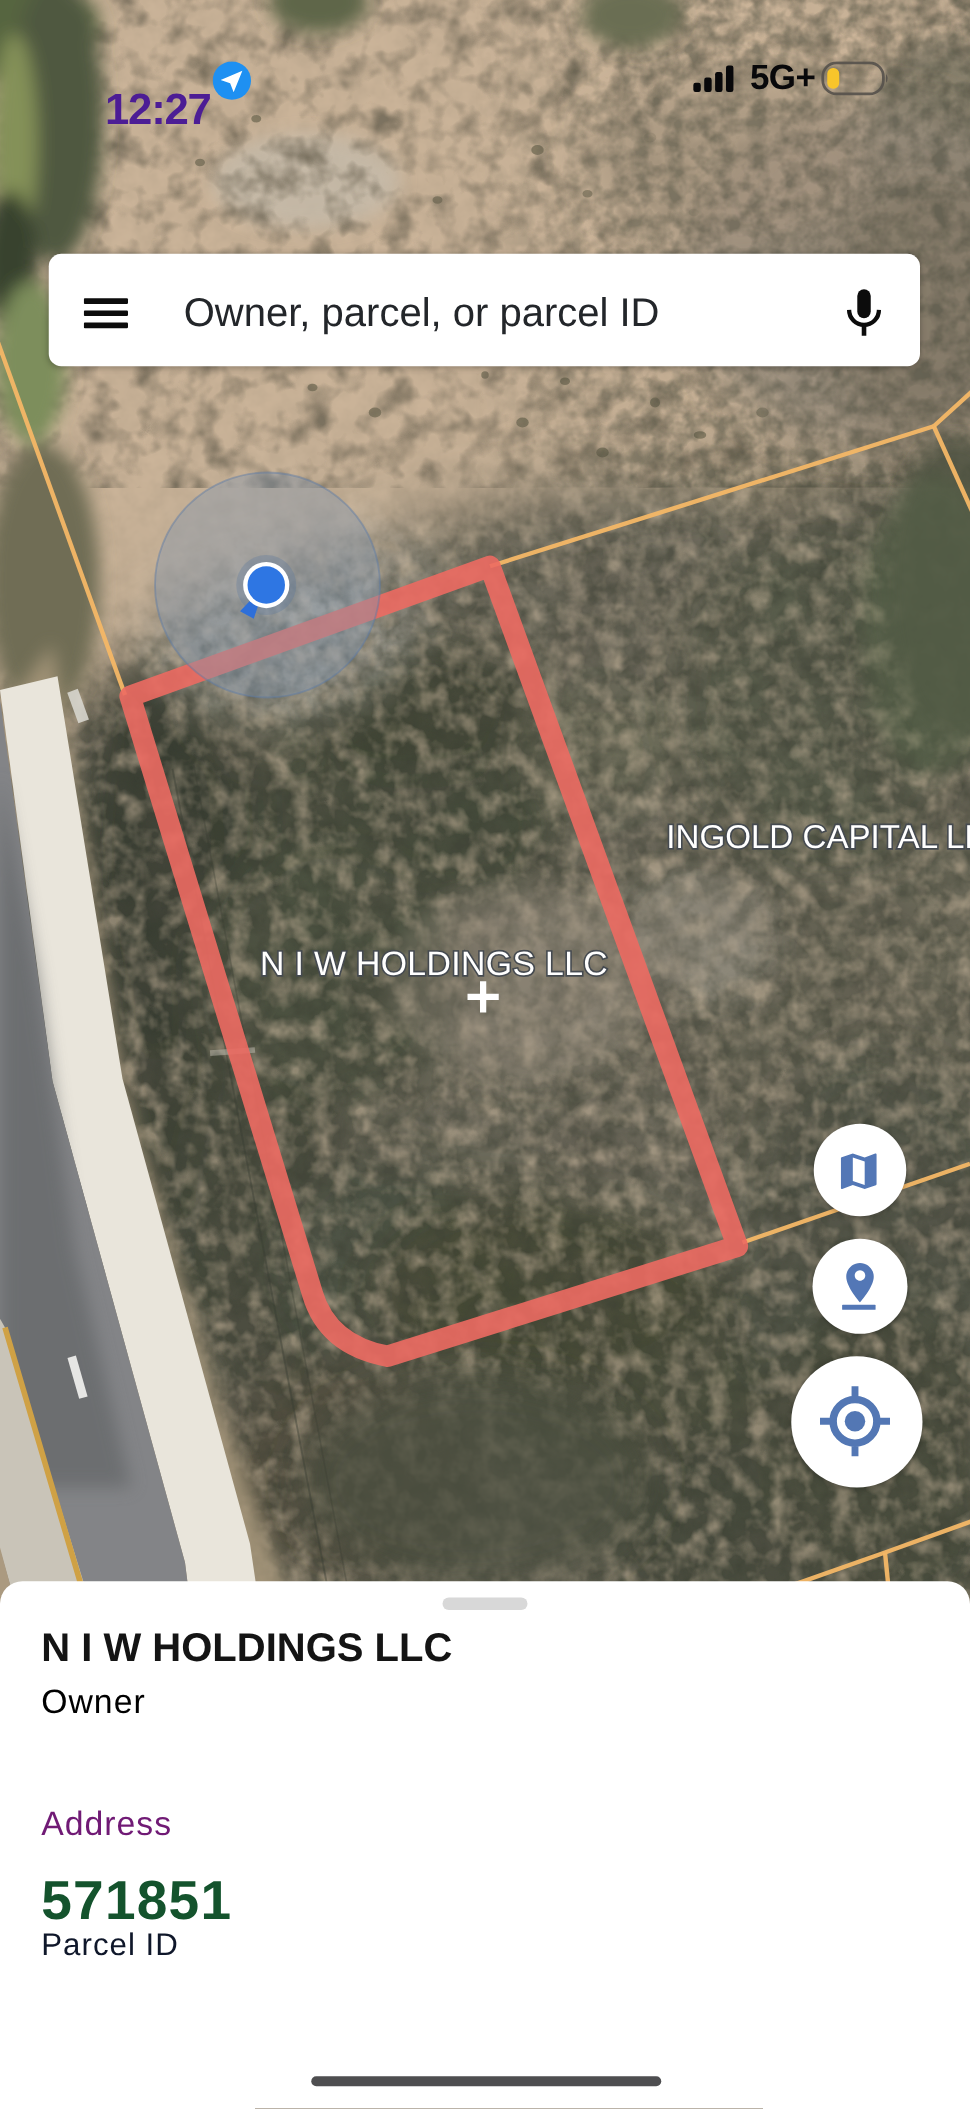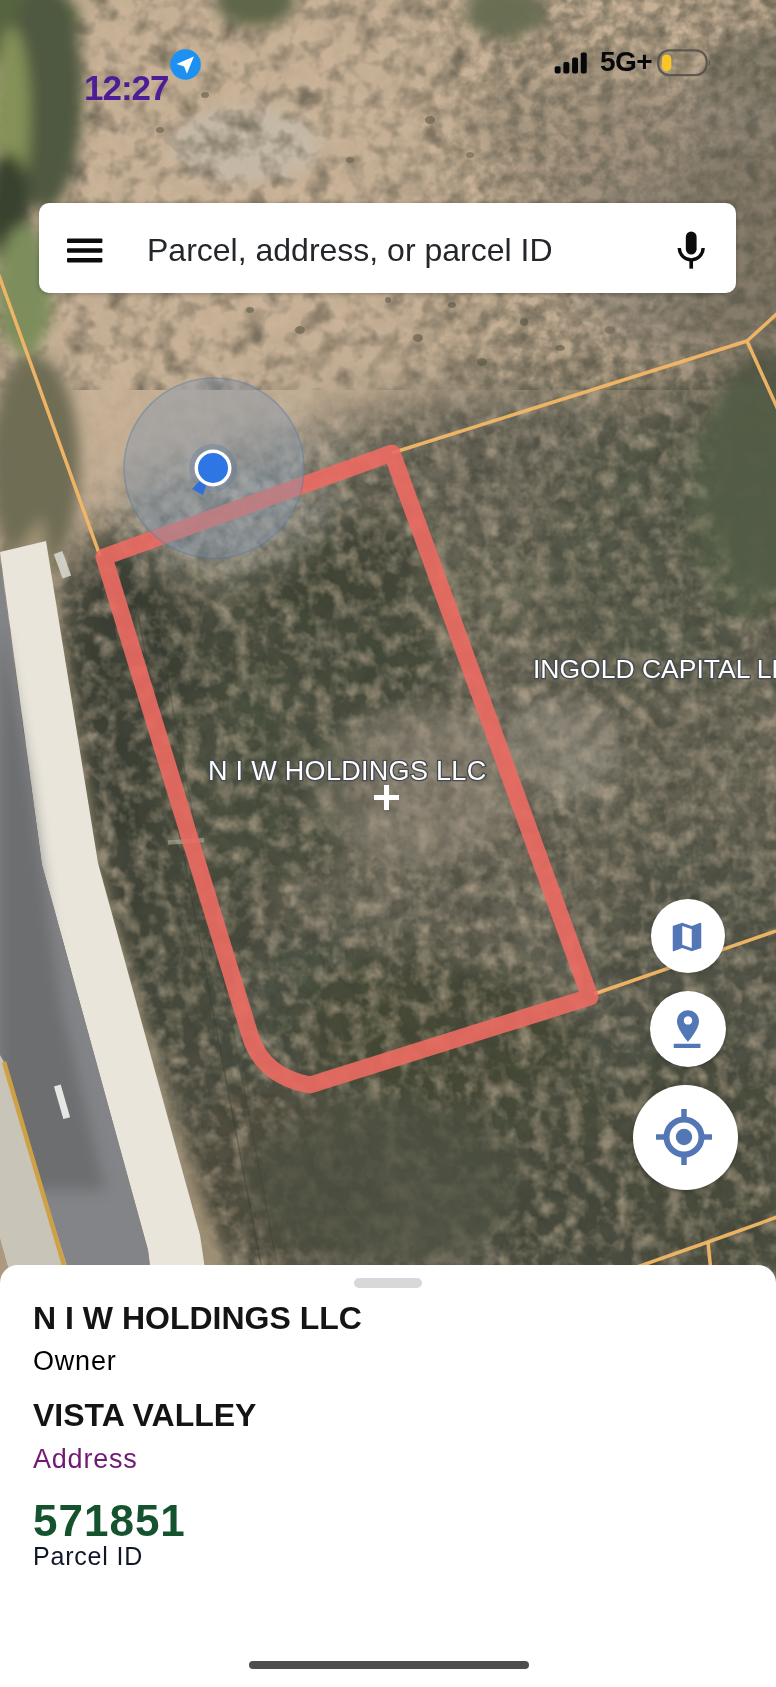--- a/index.html
+++ b/index.html
@@ -249,21 +249,21 @@
 <div class="abs" style="left:39px;top:203px;width:697px;height:90px;background:#ffffff;border-radius:10px;box-shadow:0 1px 5px rgba(0,0,0,0.28);"></div>
 
 <svg class="abs" style="left:67px;top:238px" width="36" height="26" viewBox="0 0 36 26">
   <g fill="#0c0c0c">
     <rect x="0" y="0.6" width="35.4" height="4.5" rx="1"></rect>
     <rect x="0" y="10.3" width="35.4" height="4.5" rx="1"></rect>
     <rect x="0" y="20" width="35.4" height="4.5" rx="1"></rect>
   </g>
 </svg>
 
-<div class="abs" style="left:147px;top:232px;font-size:32px;color:#23262a;">Parcel, address, or parcel ID</div>
+<div class="abs" style="left:147px;top:232px;font-size:32px;color:#23262a;">Owner, parcel, or parcel ID</div>
 
 <svg class="abs" style="left:676px;top:229px" width="32" height="42" viewBox="0 0 24 32">
   <rect x="7.3" y="1.9" width="8.2" height="17.6" rx="4.1" fill="#0c0c0c"></rect>
   <path d="M 2.3 14.4 A 9.1 9.1 0 0 0 20.5 14.4" fill="none" stroke="#0c0c0c" stroke-width="2.6"></path>
   <line x1="11.4" y1="23.4" x2="11.4" y2="30.2" stroke="#0c0c0c" stroke-width="2.8"></line>
 </svg>
 
 <div class="abs" style="left:651px;top:899px;width:74px;height:74px;background:#fff;border-radius:50%;box-shadow:0 1px 4px rgba(0,0,0,0.3);"></div>
 <svg class="abs" style="left:668px;top:918px" width="38" height="38" viewBox="0 0 24 24">
   <path fill="#5377b6" d="M20.5 3l-.16.03L15 5.1 9 3 3.36 4.9c-.21.07-.36.25-.36.48V20.5c0 .28.22.5.5.5l.16-.03L9 18.9l6 2.1 5.64-1.9c.21-.07.36-.25.36-.48V3.5c0-.28-.22-.5-.5-.5zM15 19l-6-2.11V5l6 2.11V19z"></path>
@@ -292,21 +292,20 @@
 </svg>
 
 <div class="abs" style="left:0;top:1265px;width:776px;height:422px;background:#ffffff;border-radius:18px 18px 0 0;"></div>
 
 <div class="abs" style="left:354px;top:1278px;width:68px;height:10px;background:#d8d8d8;border-radius:5px;"></div>
 
 <div class="abs" style="left:33px;top:1300px;font-size:32px;font-weight:bold;color:#141414;">N I W HOLDINGS LLC</div>
 
 <div class="abs" style="left:33px;top:1346px;font-size:27px;color:#000000;letter-spacing:0.8px;">Owner</div>
 
-<div class="abs" style="left:33px;top:1397px;font-size:32px;font-weight:bold;color:#141414;">VISTA VALLEY</div>
 
 <div class="abs" style="left:33px;top:1444px;font-size:27px;color:#701a75;letter-spacing:0.8px;">Address</div>
 
 <div class="abs" style="left:33px;top:1496px;font-size:44px;font-weight:bold;color:#14532d;letter-spacing:1px;">571851</div>
 
 <div class="abs" style="left:33px;top:1542px;font-size:25px;color:#0f172a;letter-spacing:0.8px;">Parcel ID</div>
 
 <div class="abs" style="left:249px;top:1661px;width:280px;height:8px;background:#4e4e50;border-radius:4px;"></div>
 
 </div>

